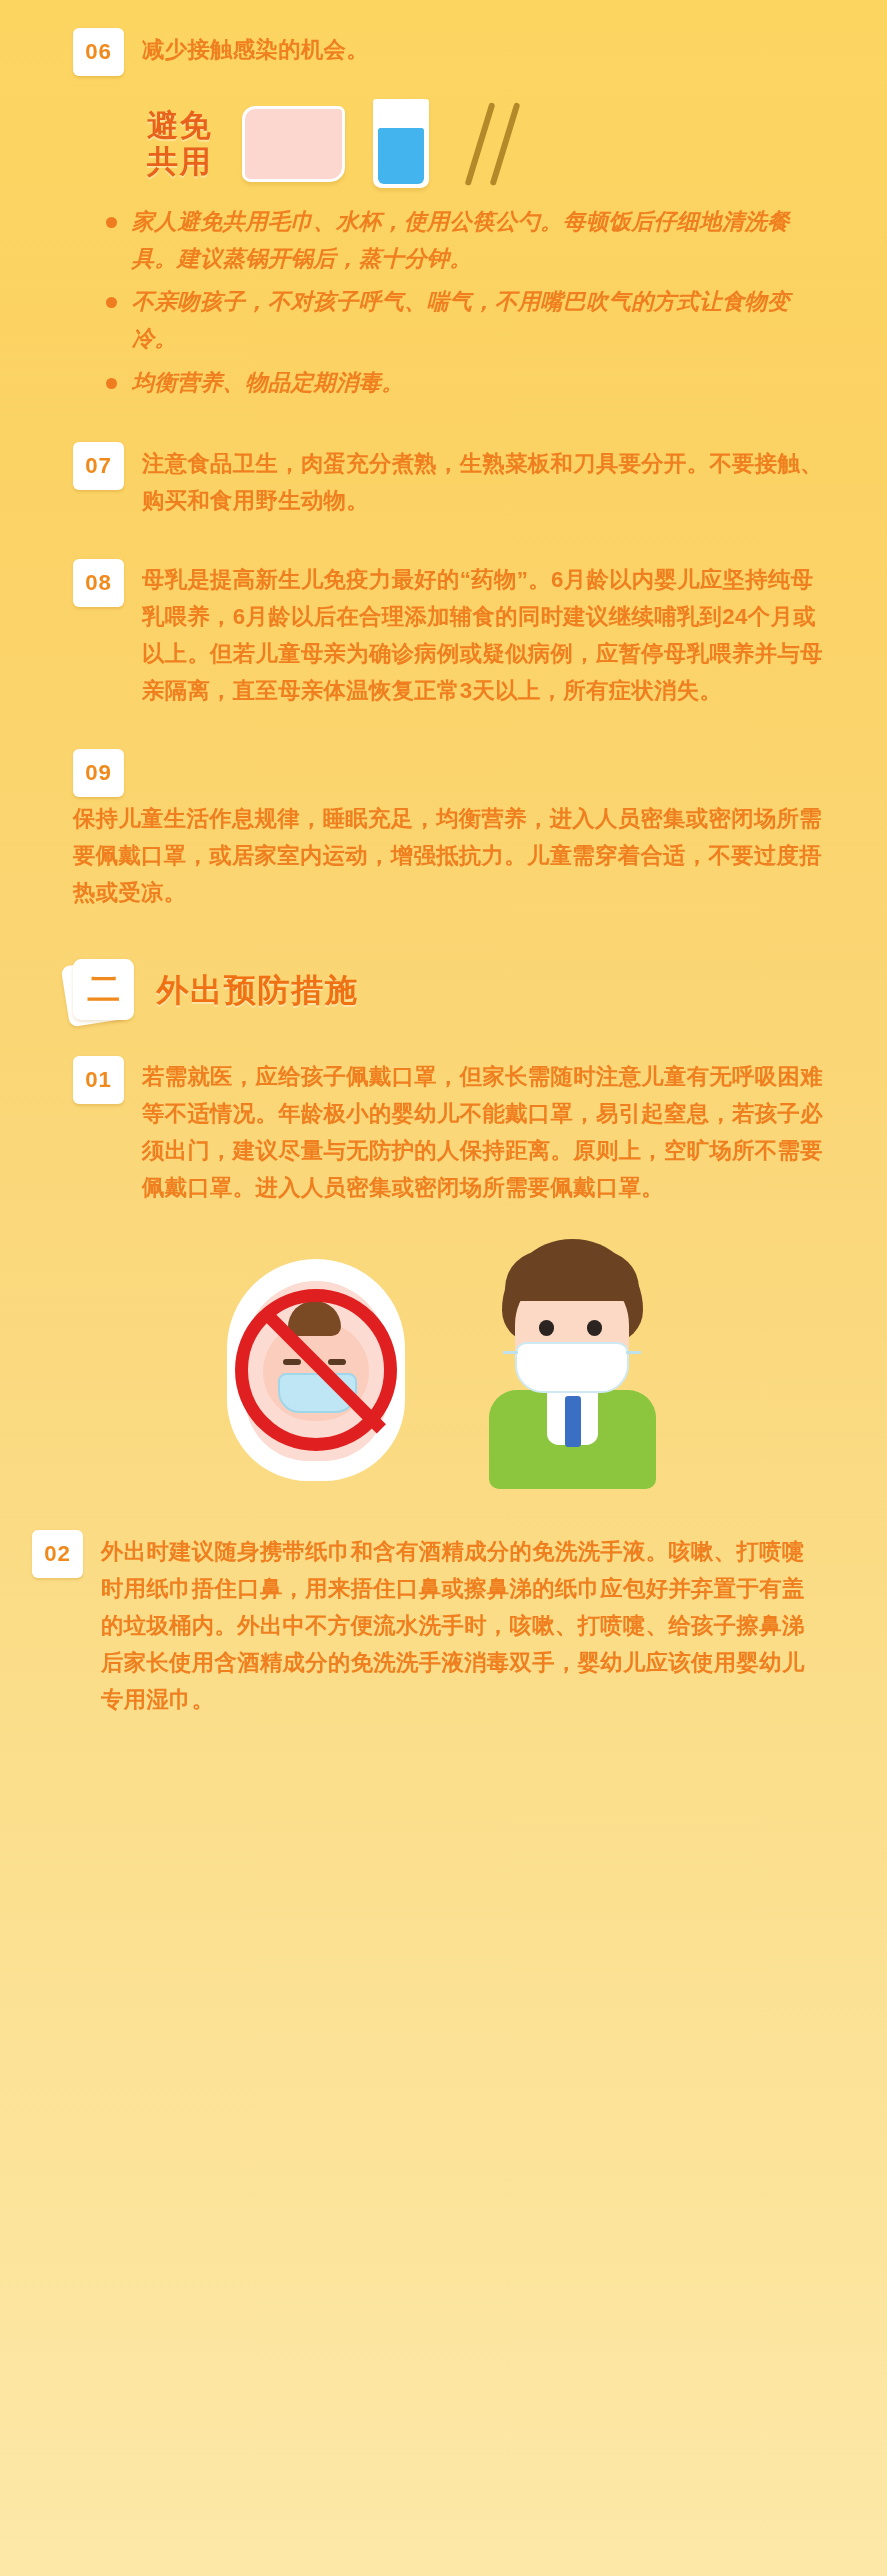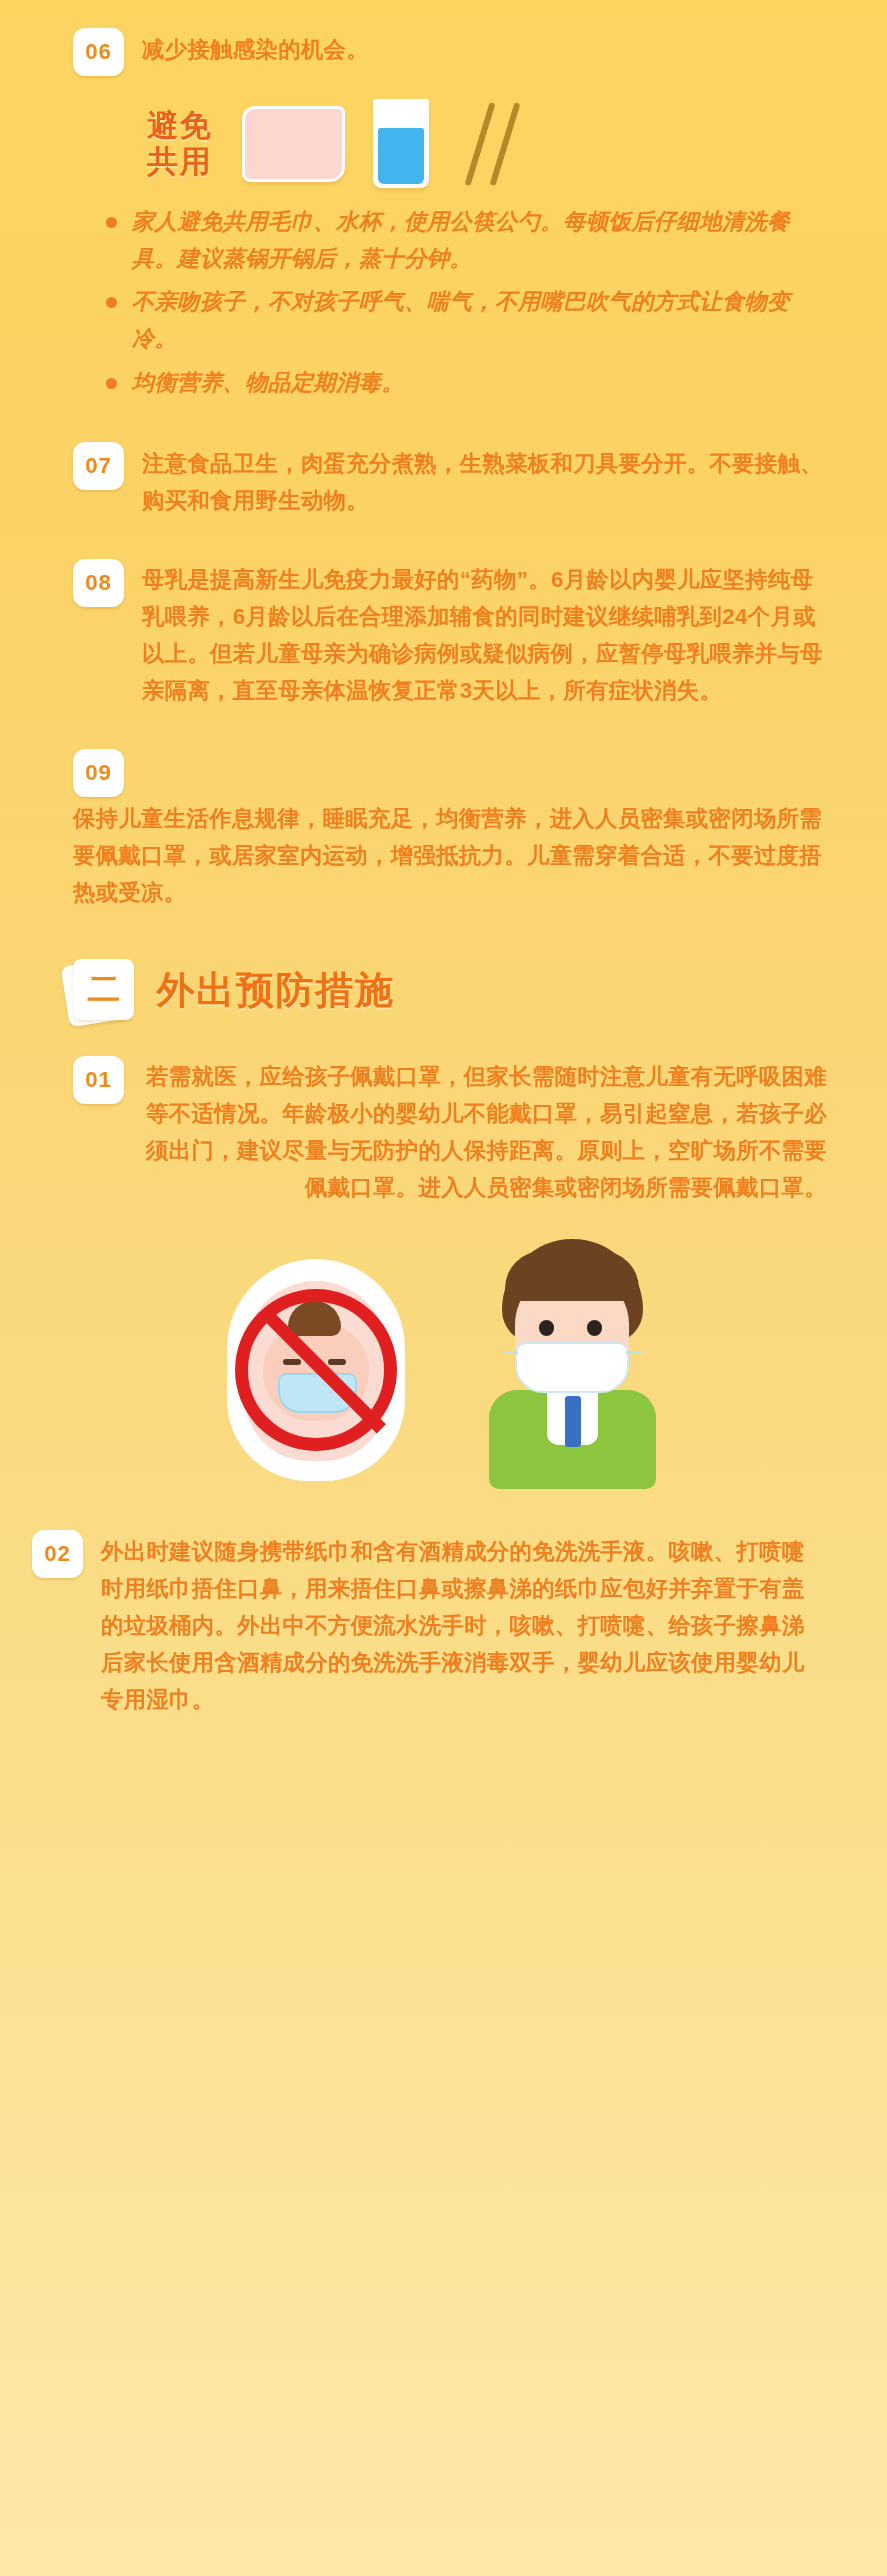--- a/index.html
+++ b/index.html
@@ -18,21 +18,21 @@
   
   .item {
     display: flex;
     align-items: flex-start;
     padding: 0 60px 0 73px;
     margin-top: 28px;
   }
   .num-badge {
     flex: 0 0 auto;
     width: 51px; height: 48px;
-    border-radius: 12px;
+    border-radius: 6px;
     background: #ffffff;
     color: #f08a1c;
     font-size: 22.3px;
     font-weight: bold;
     display: flex; align-items: center; justify-content: center;
     box-shadow: 0 1.7px 2.5px rgba(180,120,10,.22);
     margin-right: 18px;
     letter-spacing: 0.8px;
   }
   .item-text {
@@ -151,21 +151,21 @@
     background: #ffffff;
     border-radius: 8.3px;
     box-shadow: 0 1.7px 3.3px rgba(170,110,10,.18);
     color: #f08a1c;
     font-size: 33px;
     font-weight: bold;
     display: flex; align-items: center; justify-content: center;
   }
   .sec-title {
     color: #ef7114;
-    font-size: 38px;
+    font-size: 32px;
     font-weight: bold;
     letter-spacing: 1.7px;
     text-shadow: 0 1.7px 0 rgba(255,255,255,.35);
   }
 
   
   .illus-kids {
     display: flex;
     align-items: flex-end;
     justify-content: center;
@@ -361,21 +361,21 @@
   </div>
 
   <div class="section-head">
     <div class="sec-badge">
       <div class="card-back"></div>
       <div class="card-front">二</div>
     </div>
     <div class="sec-title">外出预防措施</div>
   </div>
 
-  <div class="item" style="margin-top:25px;text-align:right;">
+  <div class="item" style="margin-top:25px;">
     <div class="num-badge">01</div>
     <div class="item-text">若需就医，应给孩子佩戴口罩，但家长需随时注意儿童有无呼吸困难等不适情况。年龄极小的婴幼儿不能戴口罩，易引起窒息，若孩子必须出门，建议尽量与无防护的人保持距离。原则上，空旷场所不需要佩戴口罩。进入人员密集或密闭场所需要佩戴口罩。</div>
   </div>
 
   <div class="illus-kids">
     <div class="baby-wrap">
       <div class="baby-blanket"></div>
       <div class="baby-body"></div>
       <div class="baby-face"></div>
       <div class="baby-hair"></div>

